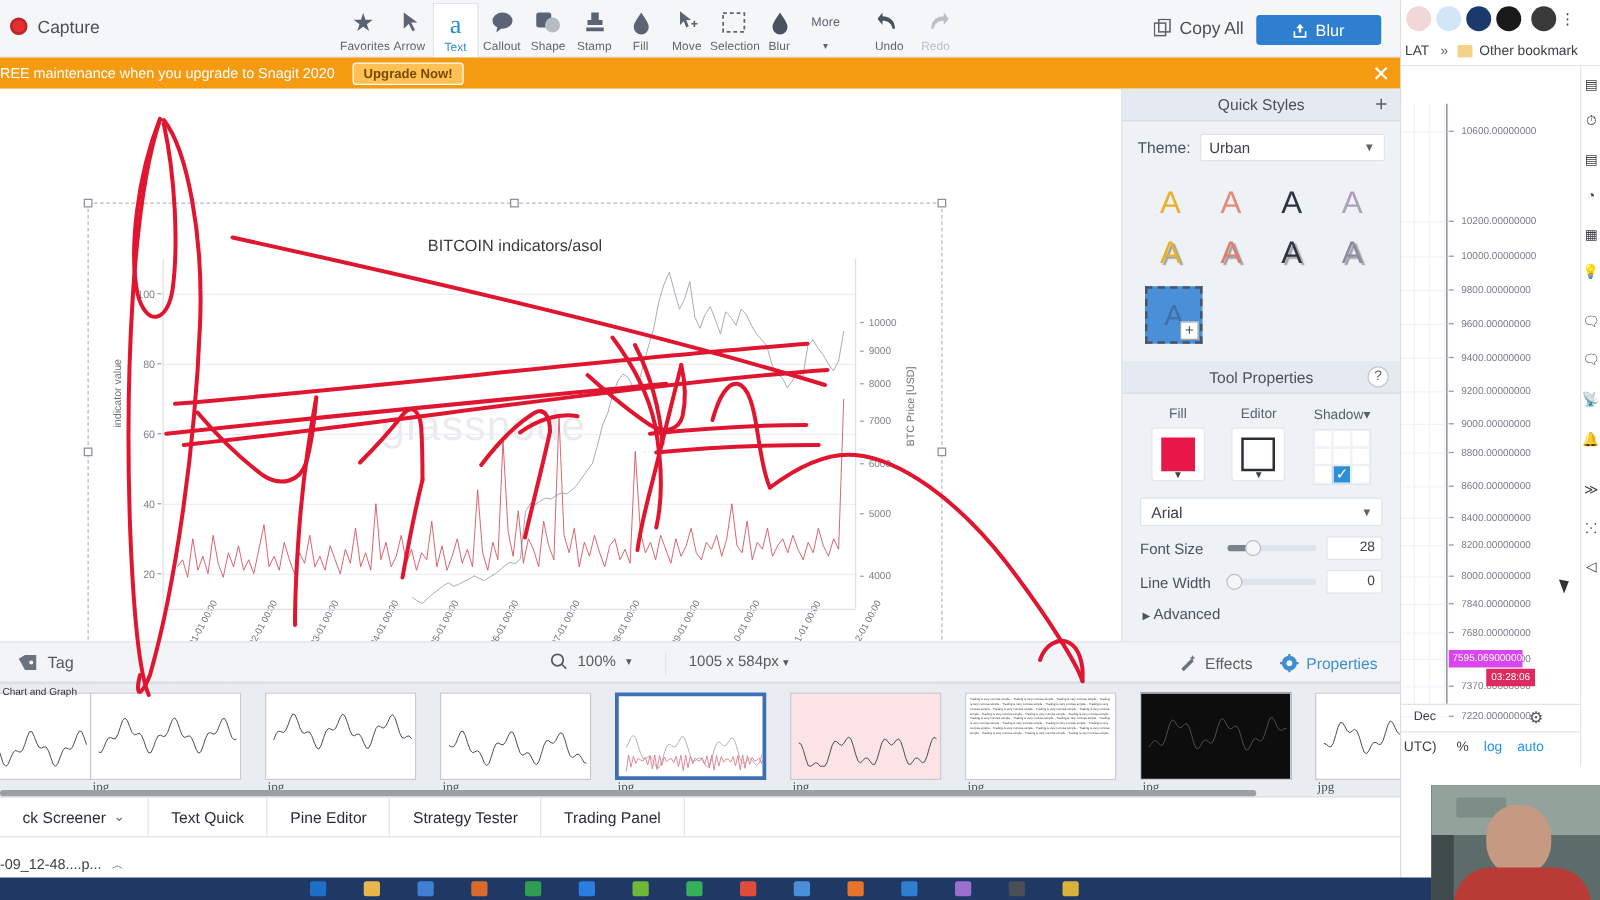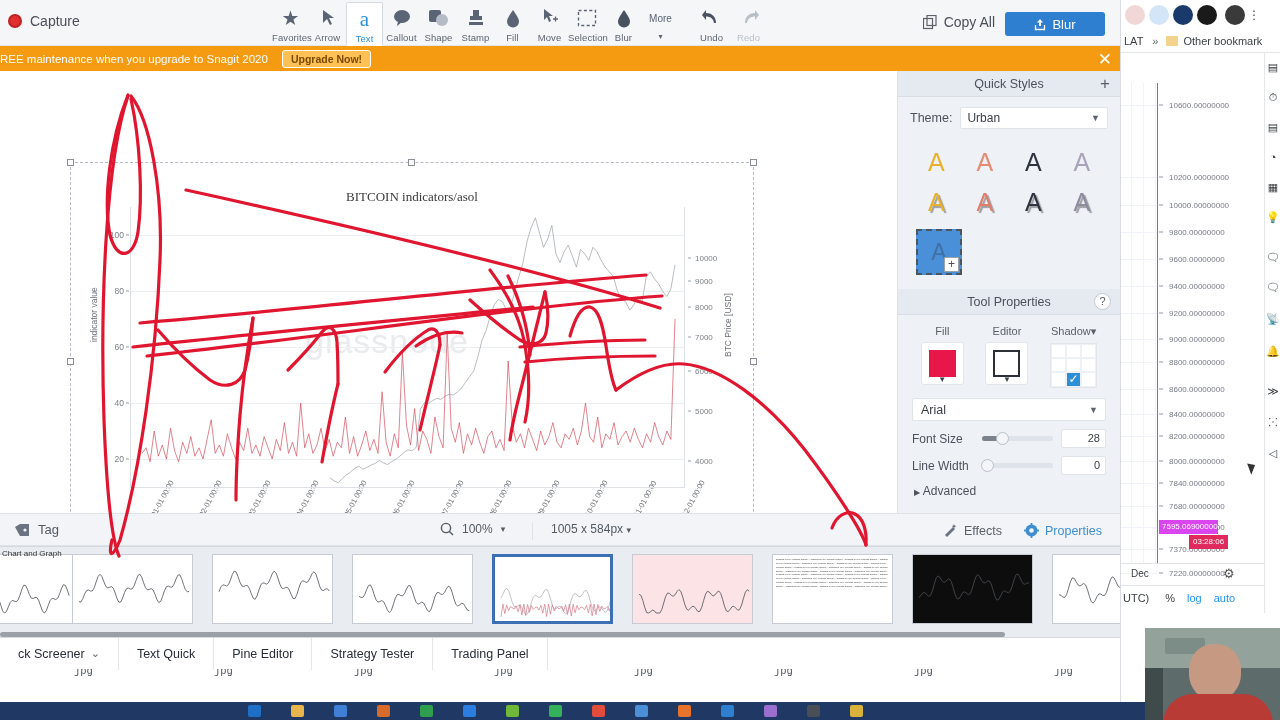--- a/index.html
+++ b/index.html
@@ -45,21 +45,21 @@
   
   #canvas { position:absolute; left:0; top:71px; width:897px; height:442px; background:#ffffff; }
   #sel-box { position:absolute; left:70px; top:91px; width:684px; height:400px;
              border:1px dashed #b6bbc4; }
   .handle { position:absolute; width:7px; height:7px; background:#fff; border:1px solid #8a8f98; }
 
   
   #chart { position:absolute; left:75px; top:96px; width:674px; height:390px; background:#fff;
            overflow:hidden; }
   #chart-title { position:absolute; left:0; right:0; top:22px; text-align:center;
-                 font-size:13px; color:#3a3a3a;font-family:Liberation Serif, serif; }
+                 font-size:13px; color:#3a3a3a; }
   #plot { position:absolute; left:55px; top:40px; width:555px; height:280px; }
   .gridline { position:absolute; left:0; width:100%; height:1px; background:#eceff2; }
   .ytick-l { position:absolute; right:100%; margin-right:6px; font-size:8.5px; color:#7d8187;
              transform:translateY(-50%); white-space:nowrap;}
   .ytick-r { position:absolute; left:100%; margin-left:10px; font-size:8px; color:#7d8187;
              transform:translateY(-50%); white-space:nowrap;}
   .tickmark-l { position:absolute; right:100%; margin-right:1px; width:3px; height:1px; background:#9aa0a6;
                 transform:translateY(-50%);}
   .tickmark-r { position:absolute; left:100%; margin-left:3px; width:3px; height:1px; background:#9aa0a6;
                 transform:translateY(-50%);}
@@ -89,21 +89,21 @@
   #properties { position:absolute; right:18px; top:9px; display:flex; align-items:center; gap:6px;
                 font-size:12.5px; color:#3f8fd0; cursor:pointer;}
 
   
   #tray { position:absolute; left:0; top:546px; width:1120px; height:91px; background:#e9edf2;
           border-top:1px solid #d3d9e0;}
   .thumb { position:absolute; top:7px; width:121px; height:70px; background:#fff;
            border:1px solid #c7ccd4; overflow:hidden; cursor:pointer;}
   .thumb.sel { border:3px solid #3d6fb4; }
   .thumb-lbl { position:absolute; top:78px; font-size:10.5px; color:#4e545c;
-               font-family:Liberation Mono, monospace;margin-top:40px;}
+               font-family:Liberation Serif, serif;}
 
   
   #rpanel { position:absolute; left:897px; top:71px; width:223px; height:442px;
             background:#eef1f6; border-left:1px solid #dde1e8; }
   .panel-hd { position:relative; height:26px; background:#e5e9f0; border-bottom:1px solid #d8dde5;
               display:flex; align-items:center; justify-content:center;
               font-size:12.5px; color:#4c525b;}
   .panel-hd .plus { position:absolute; right:10px; top:3px; font-size:17px; color:#5a6069; cursor:pointer;}
   .panel-hd .qm  { position:absolute; right:9px; top:4px; width:17px; height:17px; border:1px solid #c3c9d2;
                    border-radius:50%; background:#fff; font-size:11px; color:#5a6069; text-align:center;
@@ -756,20 +756,26 @@
         <span>Pine Editor</span>
       </div>
       <div class="ttab">
         <span>Strategy Tester</span>
       </div>
       <div class="ttab">
         <span>Trading Panel</span>
       </div>
     </div>
 <div id="scroll-top"></div>
+<div id="dlbar">
+  <div id="dlitem">
+    <span>-09_12-48....p...</span>
+    <span id="dlchev">︿</span>
+  </div>
+</div>
 
 <div id="taskbar">
       <div class="tbicon" style="left: 248px; background: rgb(30, 111, 199);"></div>
       <div class="tbicon" style="left: 291px; background: rgb(232, 182, 76);"></div>
       <div class="tbicon" style="left: 334px; background: rgb(63, 127, 214);"></div>
       <div class="tbicon" style="left: 377px; background: rgb(216, 106, 42);"></div>
       <div class="tbicon" style="left: 420px; background: rgb(47, 158, 79);"></div>
       <div class="tbicon" style="left: 463px; background: rgb(43, 125, 224);"></div>
       <div class="tbicon" style="left: 506px; background: rgb(111, 184, 58);"></div>
       <div class="tbicon" style="left: 549px; background: rgb(53, 177, 90);"></div>

